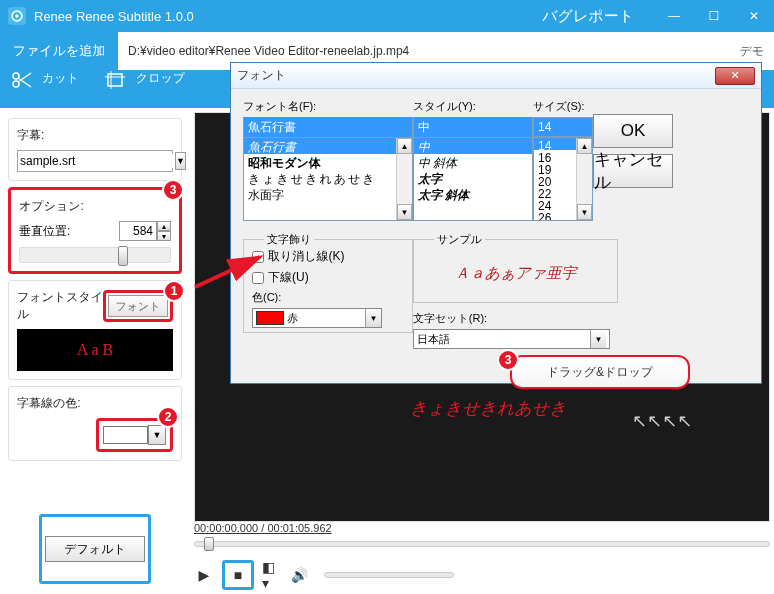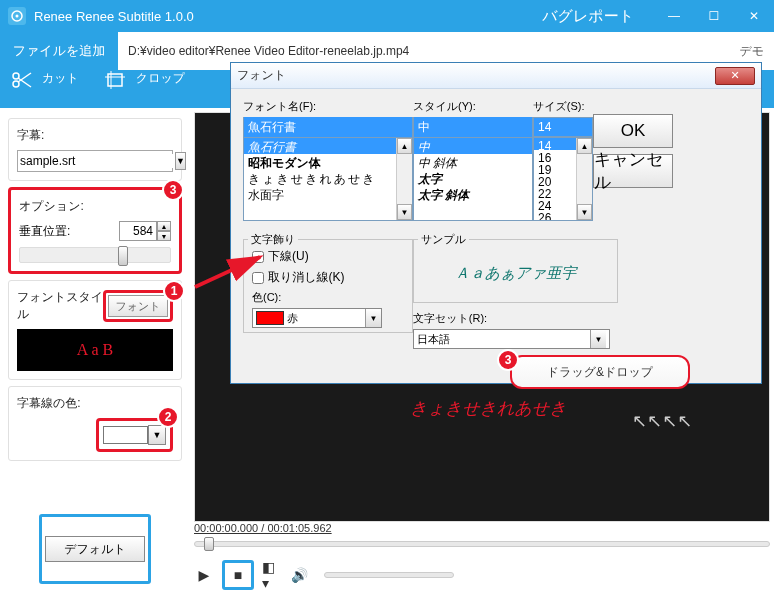--- a/index.html
+++ b/index.html
@@ -79,28 +79,28 @@
 .listbox .sbar{position:absolute;right:0;top:0;width:16px;height:100%;background:#f0f0f0;border-left:1px solid #ccc;}
 .listbox .sbar .sbtn{height:16px;background:linear-gradient(#fff,#ddd);border:1px solid #aaa;display:flex;align-items:center;justify-content:center;font-size:8px;}
 
 .f1{font-family:"HGP行書体","MS Mincho",serif;font-style:italic;}
 .f2{font-family:"MS Mincho",serif;letter-spacing:2px;}
 .f3{font-family:"Arial Black",sans-serif;font-weight:bold;}
 .f4{font-family:"MS Mincho",serif;}
 .dright{ width:80px;}
 .dbtn{ height:34px; border:1px solid #888; background:linear-gradient(#fff,#e5e5e5); display:flex;align-items:center;justify-content:center;font-size:17px;cursor:pointer;margin-bottom:6px;}
 .group{ border:1px solid #c5c5c5; padding:8px 8px 4px 8px; position:relative; margin-top:4px;}
-.group .glabel{ position:absolute; top:-8px; left:4px; background:#f0f0f0; padding:0 3px; font-size:11px;}
+.group .glabel{ position:absolute; top:-8px; left:20px; background:#f0f0f0; padding:0 3px; font-size:11px;}
 .check{display:flex;align-items:center;gap:4px;margin-bottom:4px;font-size:11px;}
 .check input{width:12px;height:12px;}
 .colcombo{display:flex;align-items:center;height:20px;border:1px solid #888;width:130px;background:#fff;}
 .colcombo .swatch{width:28px;height:14px;background:#ff0000;margin:0 3px;border:1px solid #333;}
 .colcombo .ctxt{flex:1;font-size:11px;}
 .colcombo .carrow{width:16px;height:18px;border-left:1px solid #999;background:linear-gradient(#fff,#ddd);display:flex;align-items:center;justify-content:center;font-size:8px;}
-.sample{ height:50px; display:flex;align-items:center;justify-content:center; color:#0f766e; font-size:15px; font-family:"HGP行書体",serif;font-style:italic;}
+.sample{ height:50px; display:flex;align-items:center;justify-content:center; color:#b91c1c; font-size:15px; font-family:"HGP行書体",serif;font-style:italic;}
 .setcombo{height:20px;border:1px solid #888;background:#fff;display:flex;align-items:center;padding:0 3px;width:197px;}
 .setcombo .sval{flex:1;font-size:11px;}
 .setcombo .carrow{width:16px;height:18px;border-left:1px solid #999;background:linear-gradient(#fff,#ddd);display:flex;align-items:center;justify-content:center;font-size:8px;}
 
 
 .callout{ position:absolute; left:510px; top:355px; width:180px; height:34px; background:linear-gradient(#fff,#f5f5f5); border:2px solid #e7172a; border-radius:12px; display:flex;align-items:center;justify-content:center; font-size:13px; color:#333;}
 .callout .badge3{position:absolute;left:-15px;top:-8px;width:22px;height:22px;background:#e7172a;color:#fff;border-radius:50%;display:flex;align-items:center;justify-content:center;border:2px solid #fff;font-weight:bold;}
 .arrow-anno{ position:absolute; left:190px; top:252px; width:80px; height:40px; pointer-events:none;}
 .cursor{ position:absolute; left:632px; top:410px; font-size:18px; color:#ccc;}
 </style>
@@ -260,25 +260,25 @@
         <div class="sbar">
             <div class="sbtn">▲</div>
             <div style="flex:1"></div>
             <div class="sbtn" style="position:absolute;bottom:0;width:100%;">▼</div>
           </div>
       </div>
       <div class="group" style="margin-top:18px;">
         <div class="glabel">文字飾り</div>
         <label class="check">
             <input type="checkbox" style="">
-            <span>下線(U)</span>
+            <span>取り消し線(K)</span>
           </label>
         <label class="check">
             <input type="checkbox" style="">
-            <span>取り消し線(K)</span>
+            <span>下線(U)</span>
           </label>
         <div class="flabel" style="margin-top:4px;">色(C):</div>
         <div class="colcombo">
           <div class="swatch"></div>
           <div class="ctxt">赤</div>
           <div class="carrow">▼</div>
         </div>
       </div>
     </div>
 

